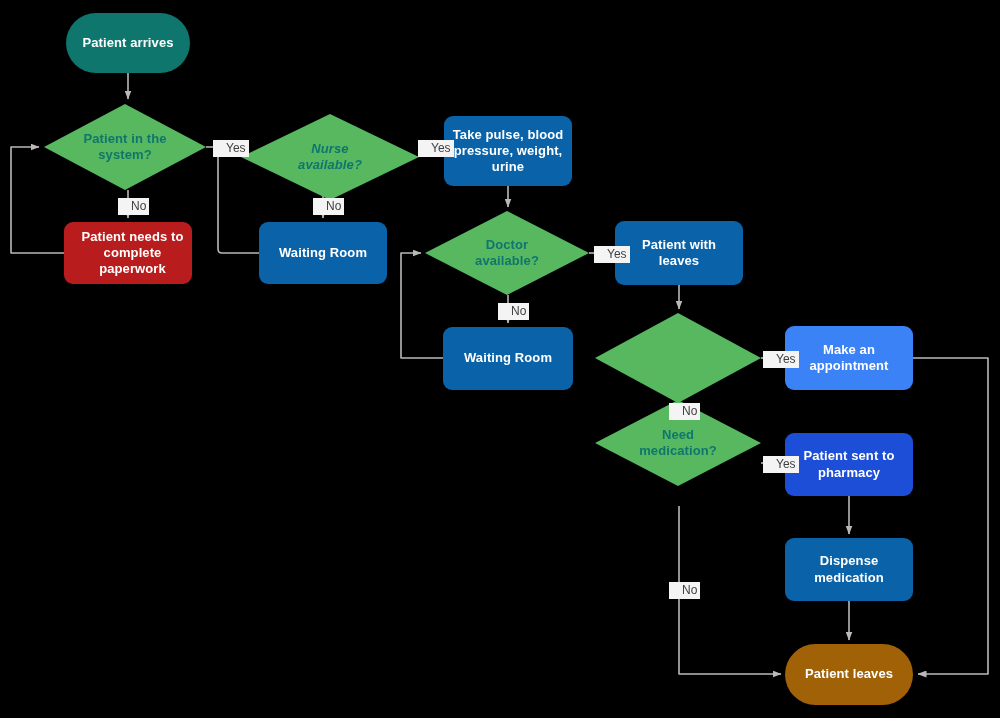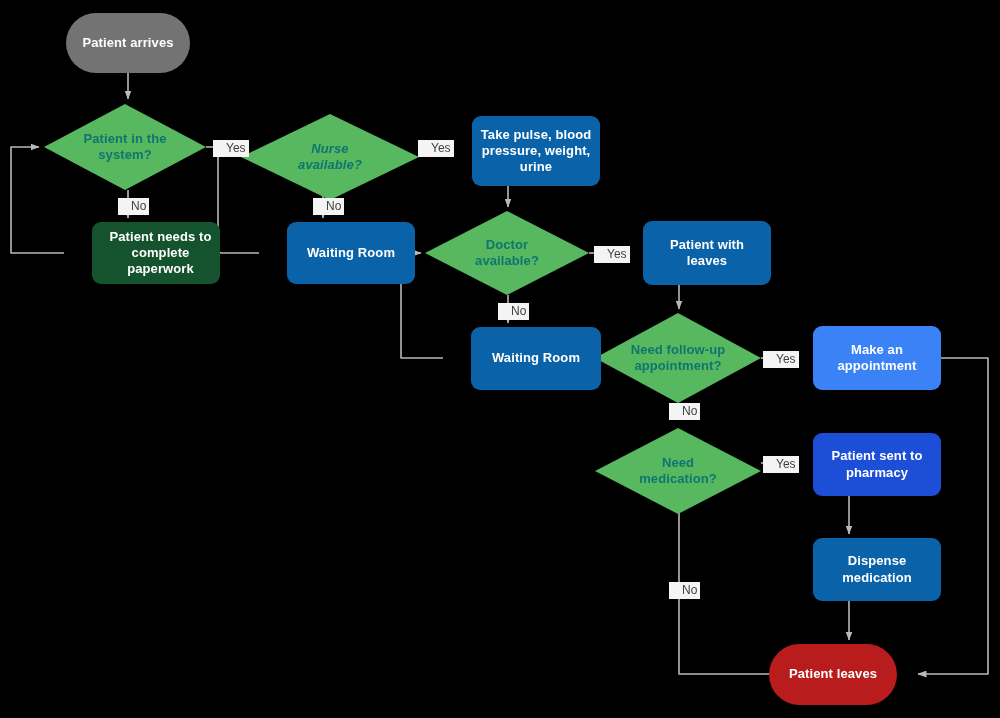--- a/index.html
+++ b/index.html
@@ -33,21 +33,20 @@
     color: #ffffff;
     font-size: 13px;
     font-weight: bold;
     line-height: 1.25;
     letter-spacing: 0.1px;
     z-index: 3;
   }
   .node.process {
     background: #0a62a8;
     border-radius: 9px;
-    margin-left: 28px;
   }
   .node.terminator {
     background: #0c3a63;
     border-radius: 999px;
   }
   .node .label {
     padding: 0 8px;
     pointer-events: none;
   }
   .decision {
@@ -145,34 +144,33 @@
       <div class="decision" style="left: 425px; top: 211px; width: 164px; height: 84px;">
         <svg class="dia-shape" viewBox="0 0 164 84" preserveAspectRatio="none">
           <polygon points="82,0 164,42 82,84 0,42" fill="#57b860"></polygon>
         </svg>
         <div class="label">Doctor<br>available?</div>
       </div>
       <div class="decision" style="left: 595px; top: 313px; width: 166px; height: 90px;">
         <svg class="dia-shape" viewBox="0 0 166 90" preserveAspectRatio="none">
           <polygon points="83,0 166,45 83,90 0,45" fill="#57b860"></polygon>
         </svg>
-        <div class="label">Need follow-up<br>appointment?</div>
-      </div>
-      <div class="decision" style="left: 595px; top: 428px; width: 166px; height: 86px;">
+      </div>
+      <div class="decision" style="left: 595px; top: 400px; width: 166px; height: 86px;">
         <svg class="dia-shape" viewBox="0 0 166 86" preserveAspectRatio="none">
           <polygon points="83,0 166,43 83,86 0,43" fill="#57b860"></polygon>
         </svg>
         <div class="label">Need<br>medication?</div>
       </div>
     </div>
   <div id="nodes-group">
-      <div class="node terminator" style="left: 66px; top: 13px; width: 124px; height: 60px; background: #737373;">
+      <div class="node terminator" style="left: 66px; top: 13px; width: 124px; height: 60px; background: #0f766e;">
         <span class="label">Patient arrives</span>
       </div>
-      <div class="node process" style="left: 64px; top: 222px; width: 128px; height: 62px; background: #14532d; padding-left: 9px;">
+      <div class="node process" style="left: 64px; top: 222px; width: 128px; height: 62px; background: #b91c1c; padding-left: 9px;">
         <span class="label">Patient needs to<br>complete paperwork</span>
       </div>
       <div class="node process" style="left: 259px; top: 222px; width: 128px; height: 62px; background: rgb(10, 98, 168);">
         <span class="label">Waiting Room</span>
       </div>
       <div class="node process" style="left: 444px; top: 116px; width: 128px; height: 70px; background: rgb(10, 98, 168);">
         <span class="label">Take pulse, blood<br>pressure, weight, urine</span>
       </div>
       <div class="node process" style="left: 443px; top: 327px; width: 130px; height: 63px; background: rgb(10, 98, 168);">
         <span class="label">Waiting Room</span>
@@ -182,21 +180,21 @@
       </div>
       <div class="node process" style="left: 785px; top: 326px; width: 128px; height: 64px; background: #3b82f6;">
         <span class="label">Make an appointment</span>
       </div>
       <div class="node process" style="left: 785px; top: 433px; width: 128px; height: 63px; background: #1d4ed8;">
         <span class="label">Patient sent to<br>pharmacy</span>
       </div>
       <div class="node process" style="left: 785px; top: 538px; width: 128px; height: 63px; background: rgb(10, 98, 168); justify-content: flex-end;">
         <span class="label">Dispense medication</span>
       </div>
-      <div class="node terminator" style="left: 769px; top: 644px; width: 128px; height: 61px; background: #b91c1c;">
+      <div class="node terminator" style="left: 785px; top: 644px; width: 128px; height: 61px; background: #a16207;">
         <span class="label">Patient leaves</span>
       </div>
     </div>
   <div id="edge-labels-group">
       <div class="edge-label" style="left: 118px; top: 198px; background: rgb(244, 244, 244); color: rgb(64, 64, 64);">No</div>
       <div class="edge-label" style="left: 213px; top: 140px; background: rgb(244, 244, 244); color: rgb(64, 64, 64);">Yes</div>
       <div class="edge-label" style="left: 313px; top: 198px; background: rgb(244, 244, 244); color: rgb(64, 64, 64);">No</div>
       <div class="edge-label" style="left: 418px; top: 140px; background: rgb(244, 244, 244); color: rgb(64, 64, 64);">Yes</div>
       <div class="edge-label" style="left: 594px; top: 246px; background: rgb(244, 244, 244); color: rgb(64, 64, 64);">Yes</div>
       <div class="edge-label" style="left: 498px; top: 303px; background: rgb(244, 244, 244); color: rgb(64, 64, 64);">No</div>

